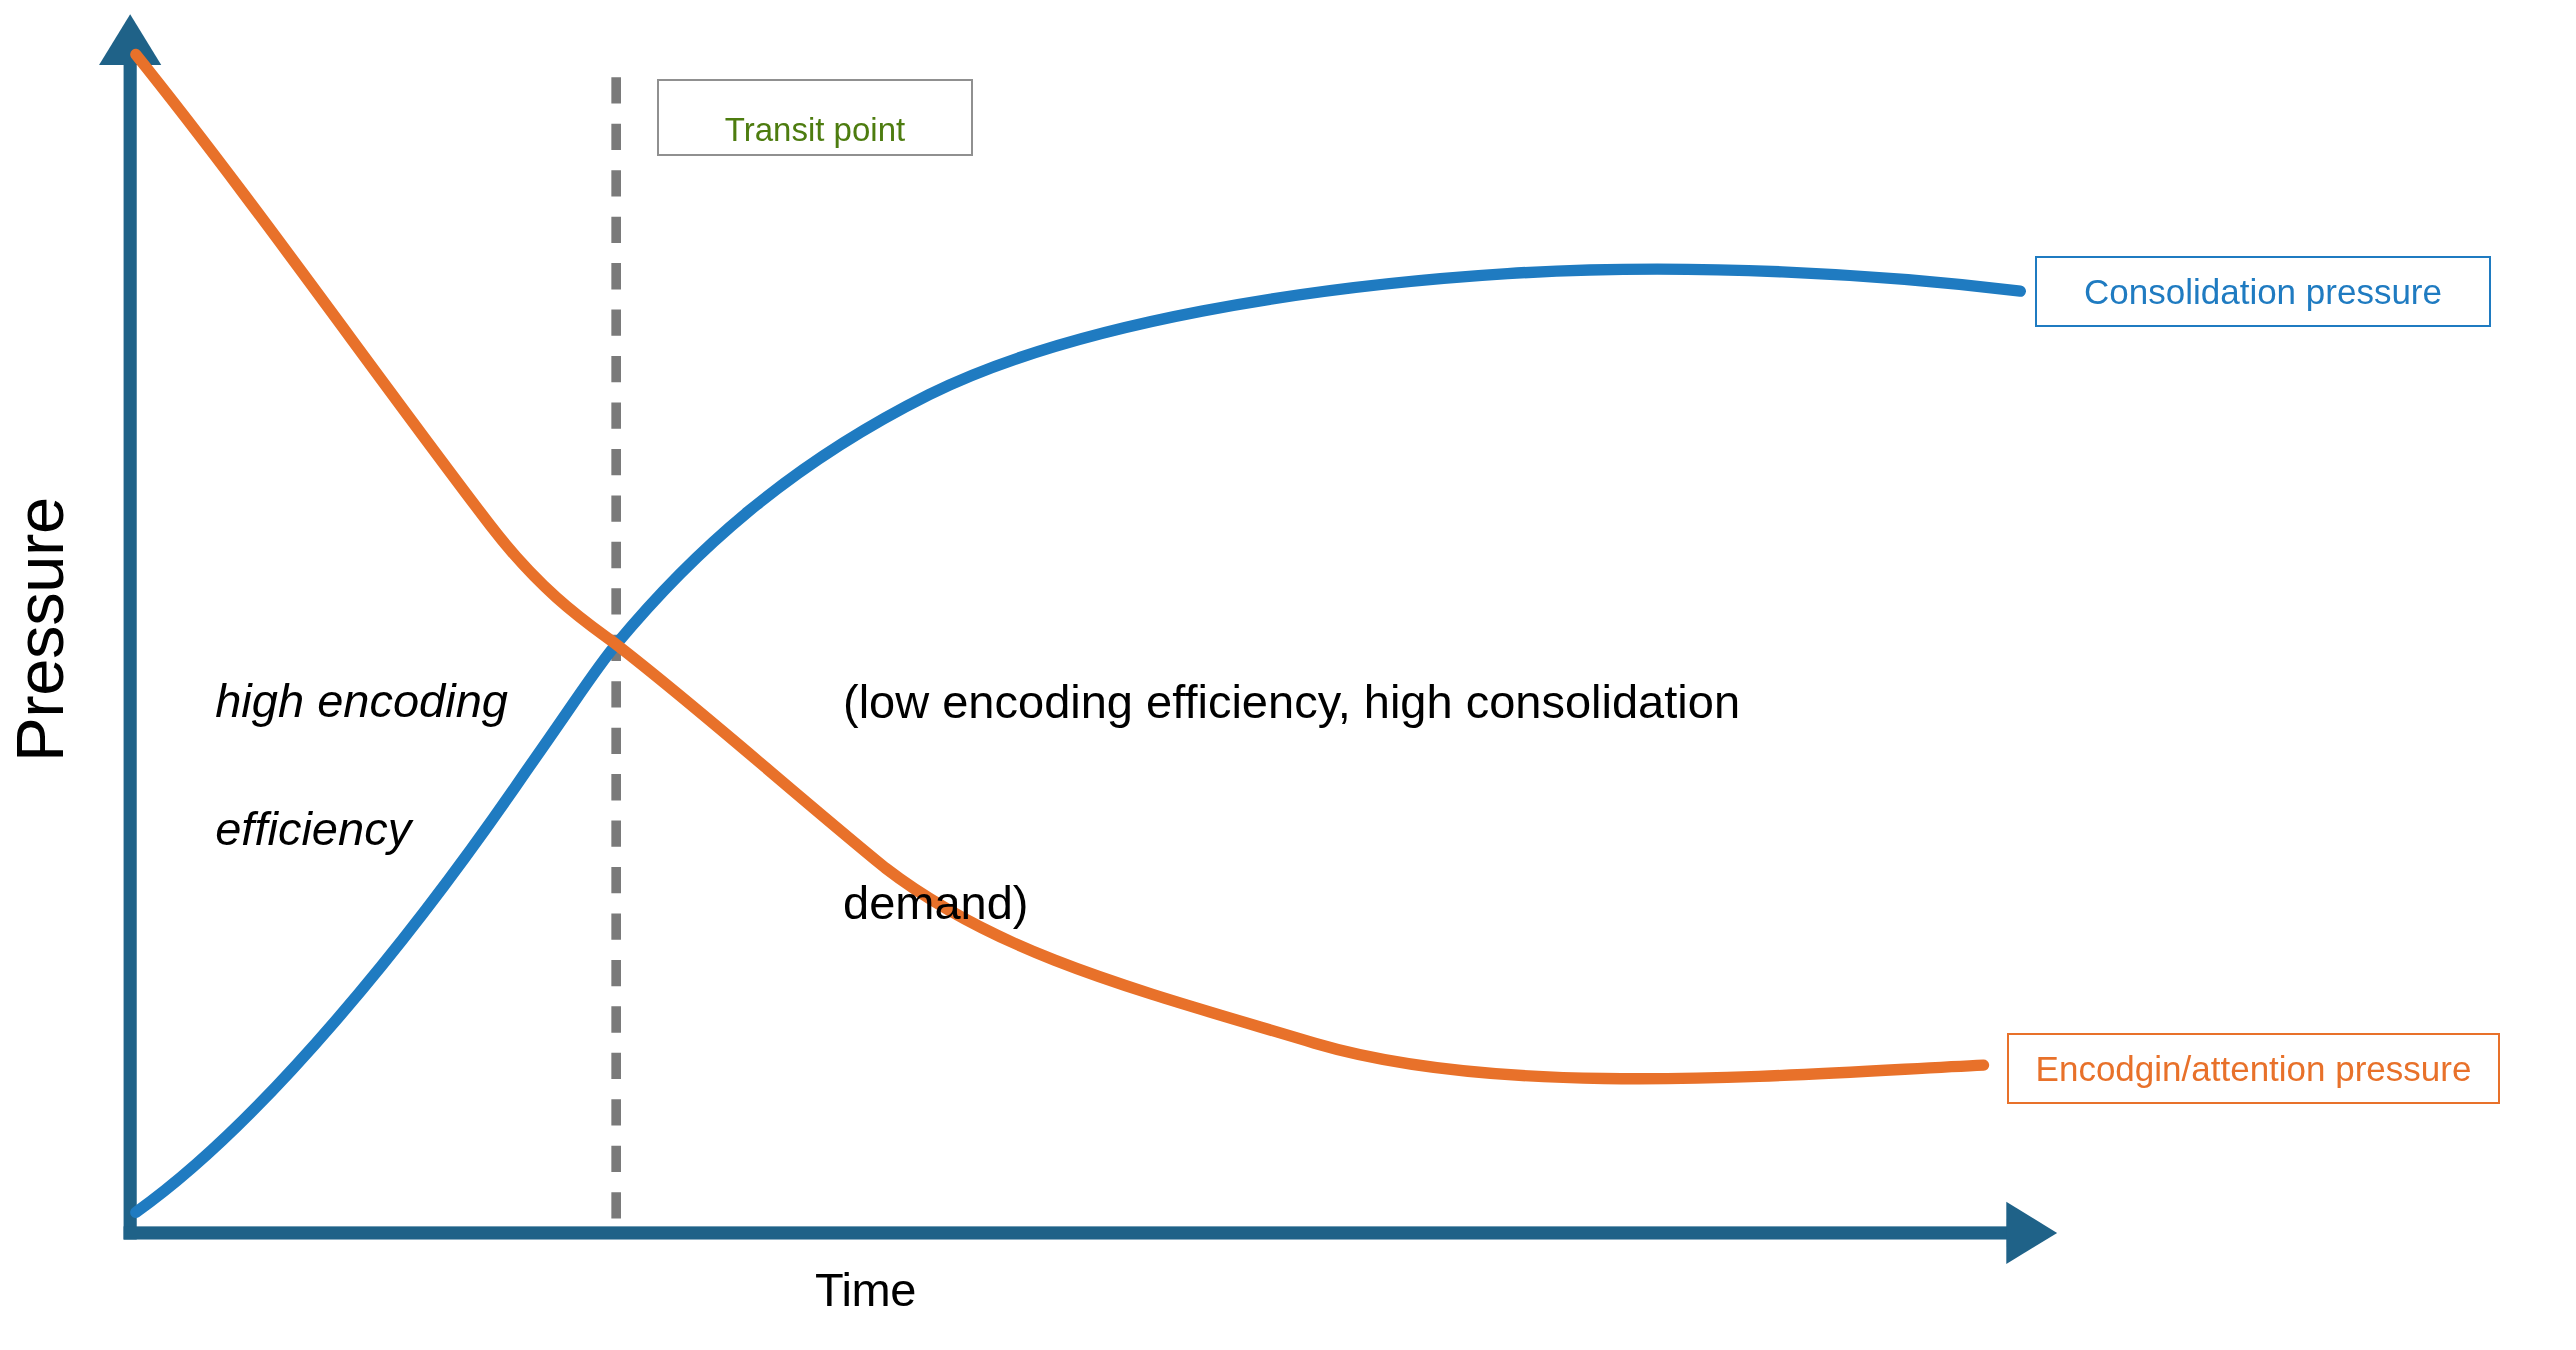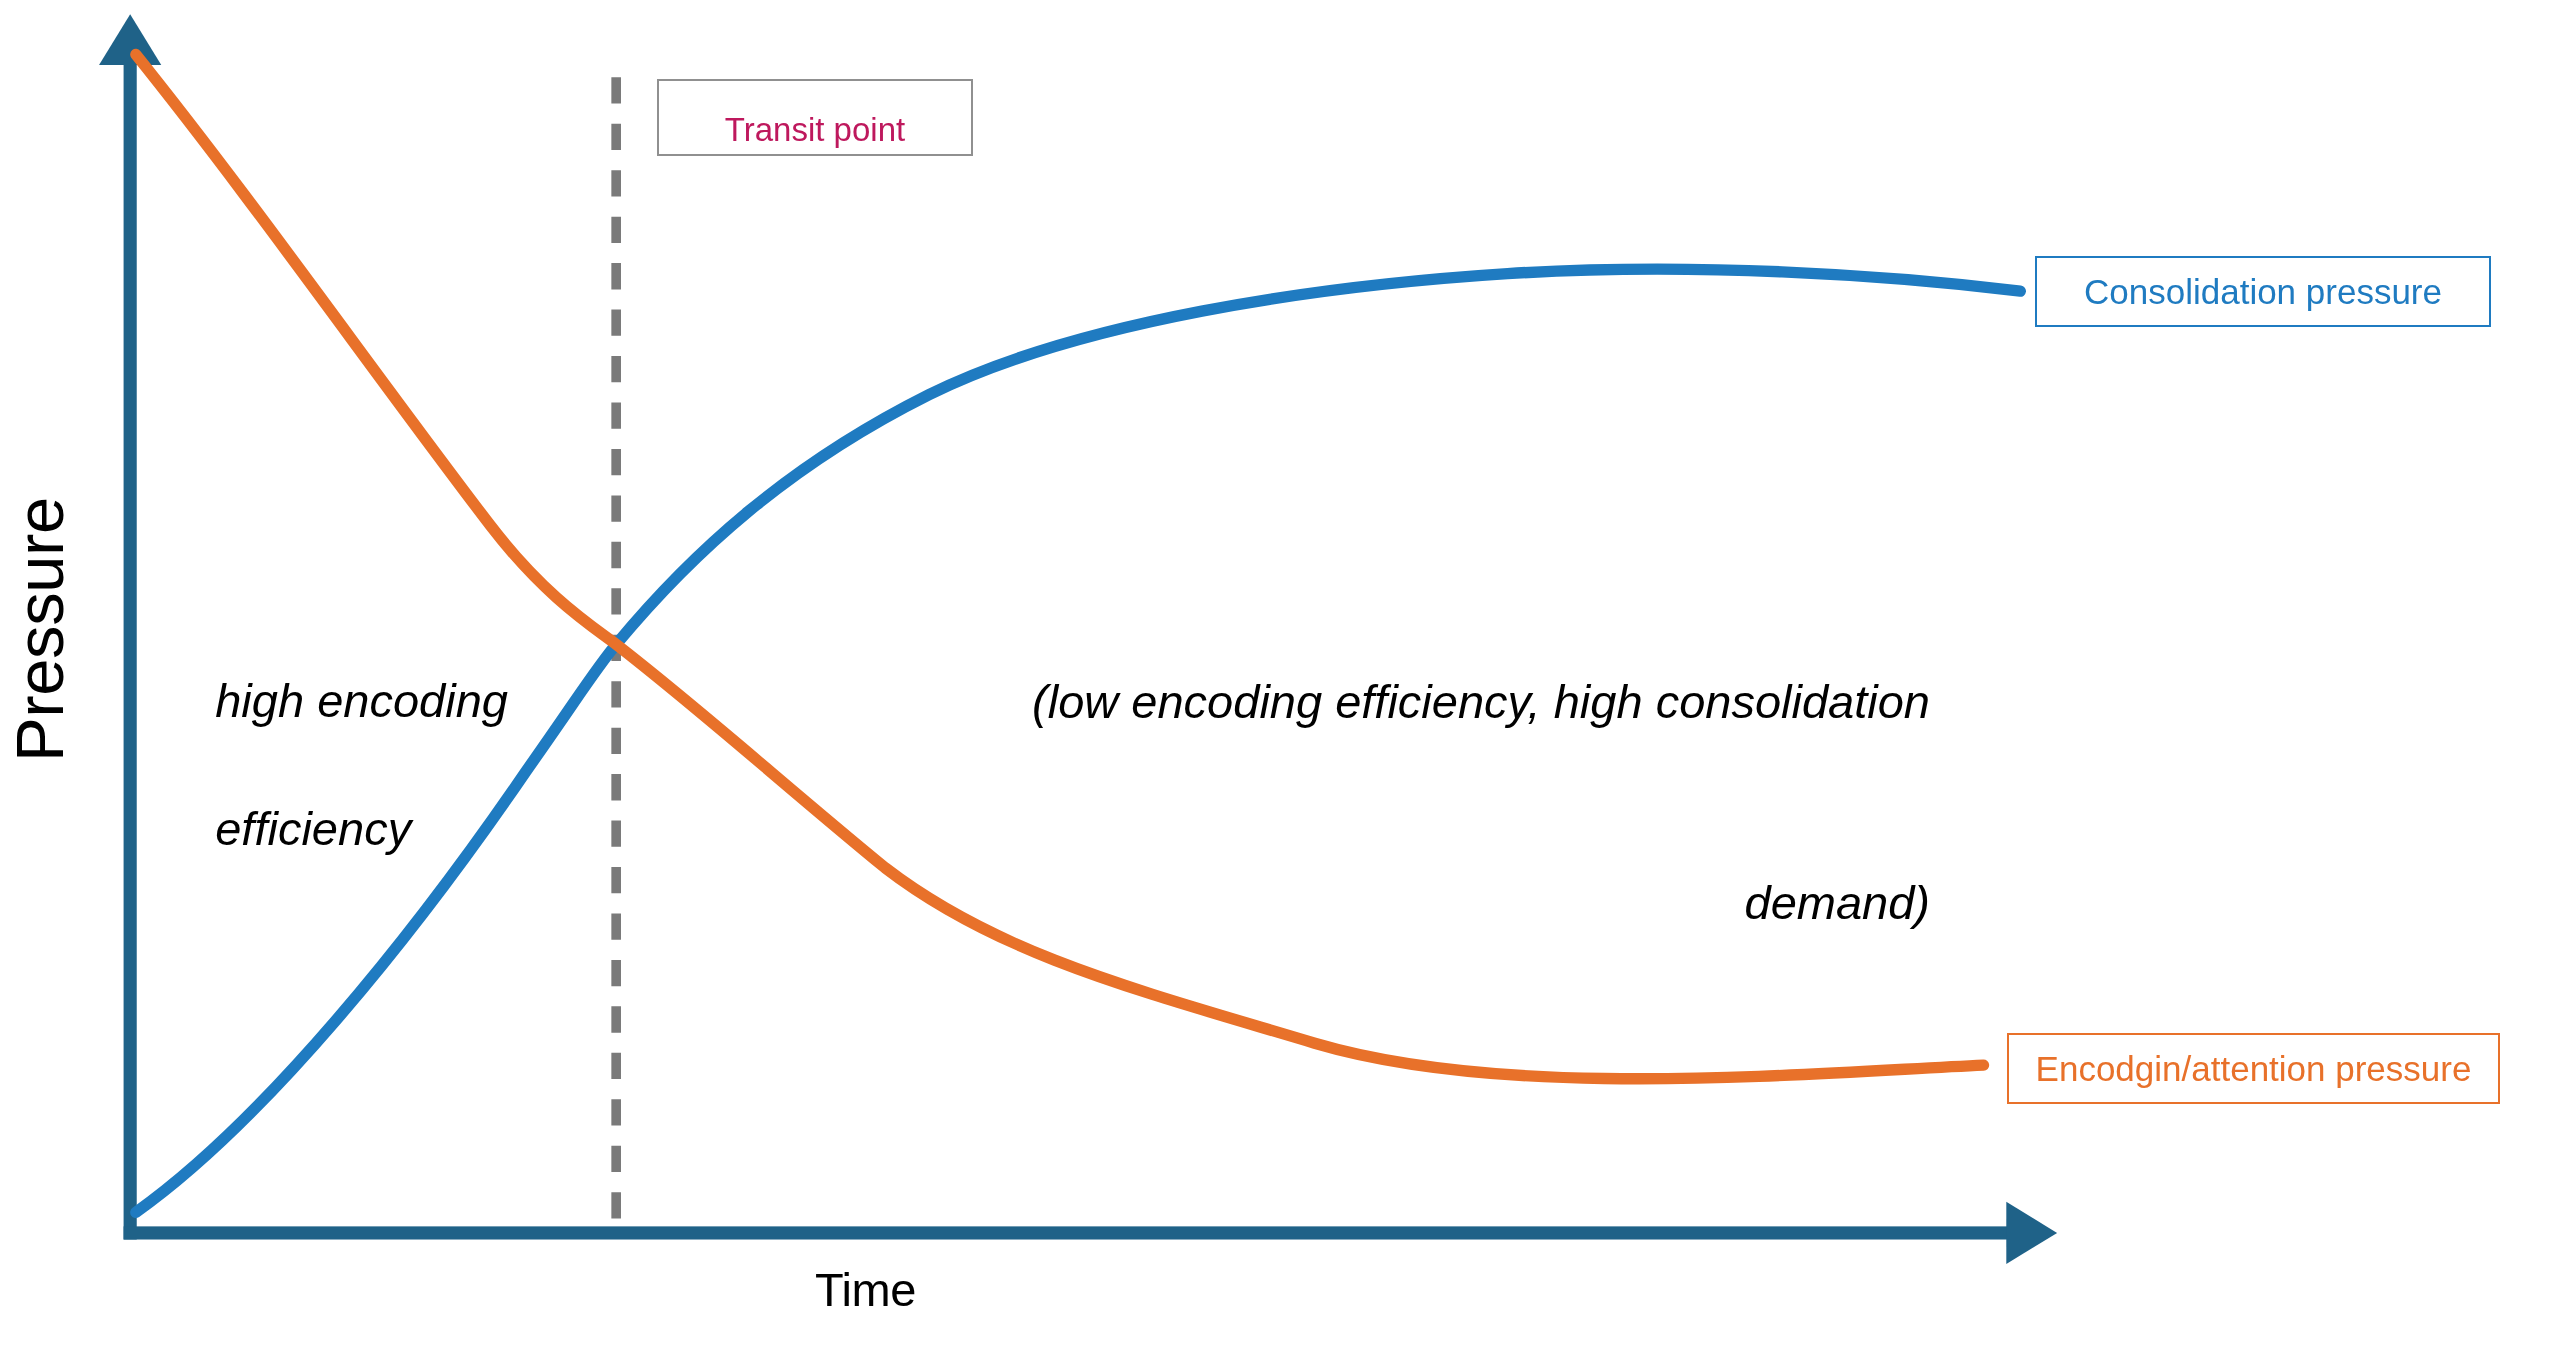--- a/index.html
+++ b/index.html
@@ -56,40 +56,40 @@
     font-style: italic;
   }
   #annot-overload {
     left: 843px;
     top: 536px;
     font-size: 47px;
     line-height: 1.42;
     width: 1087px;
   }
   #annot-overload .line-plain { font-style: normal; display: block; }
-  #annot-overload .line-italic { font-style: italic; display: block; text-align: right; }
+  #annot-overload .line-italic { display: block; }
   
   .callout {
     position: absolute;
     box-sizing: border-box;
     background: #ffffff;
     display: flex;
     align-items: center;
     justify-content: center;
     white-space: nowrap;
   }
   #transit-point-box {
     left: 657px;
     top: 79px;
     width: 316px;
     height: 77px;
     border: 2.6px solid #909090;
   }
   #transit-point-box .callout-label {
-    color: #be185d;
+    color: #4d7c0f;
     font-size: 33px;
     margin-top: 25px;
   }
   #legend-consolidation-box {
     left: 2035px;
     top: 256px;
     width: 456px;
     height: 71px;
     border: 2.6px solid #1F7BC1;
   }

